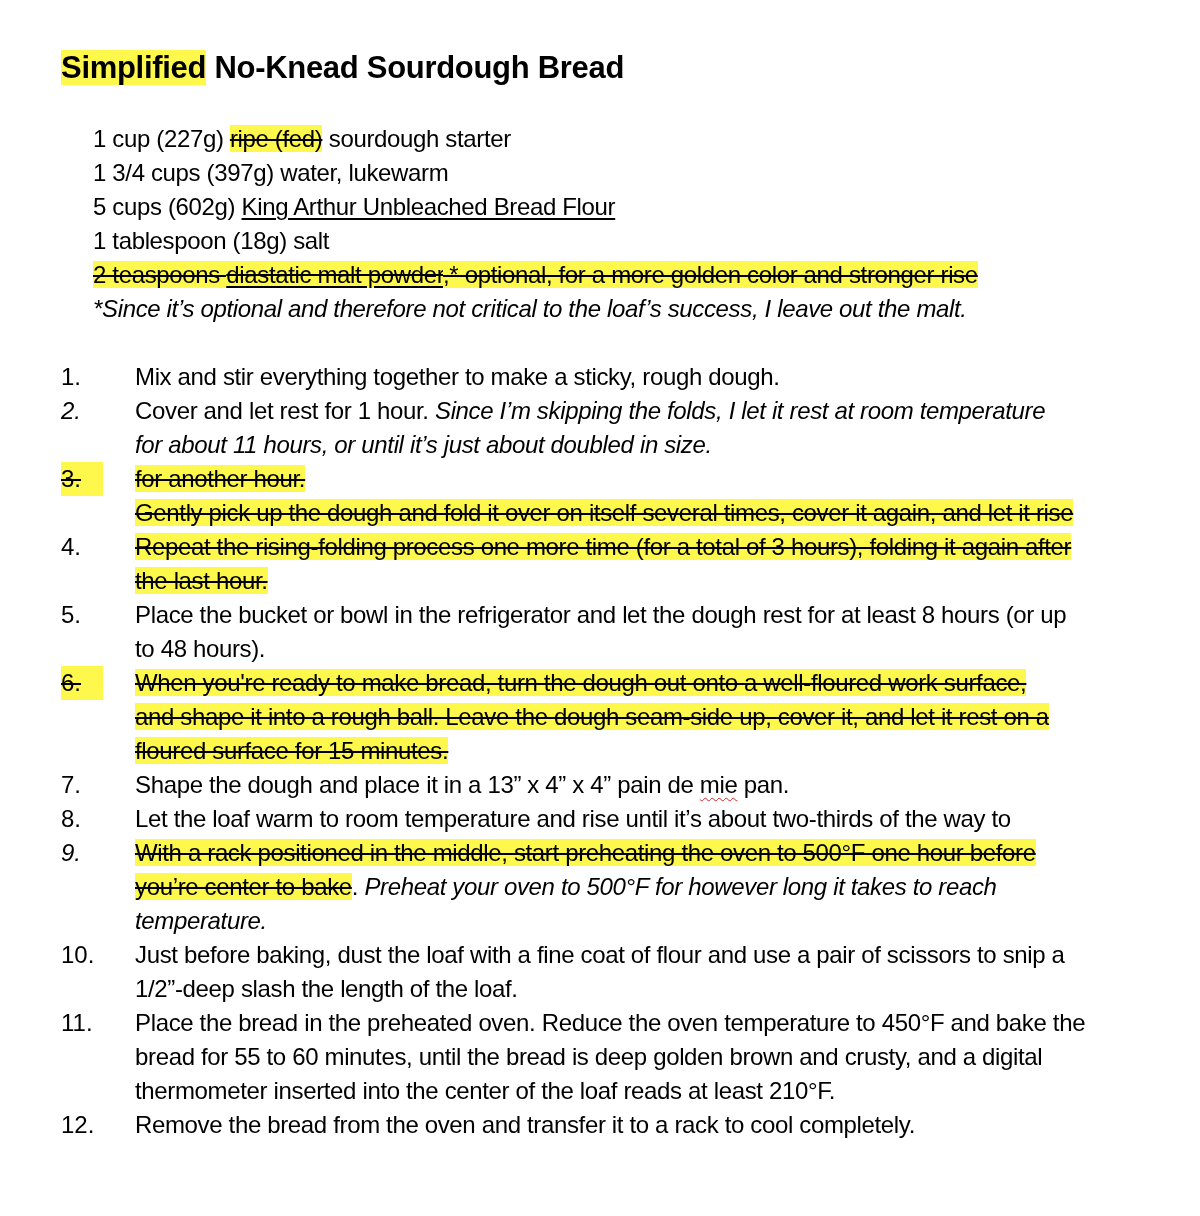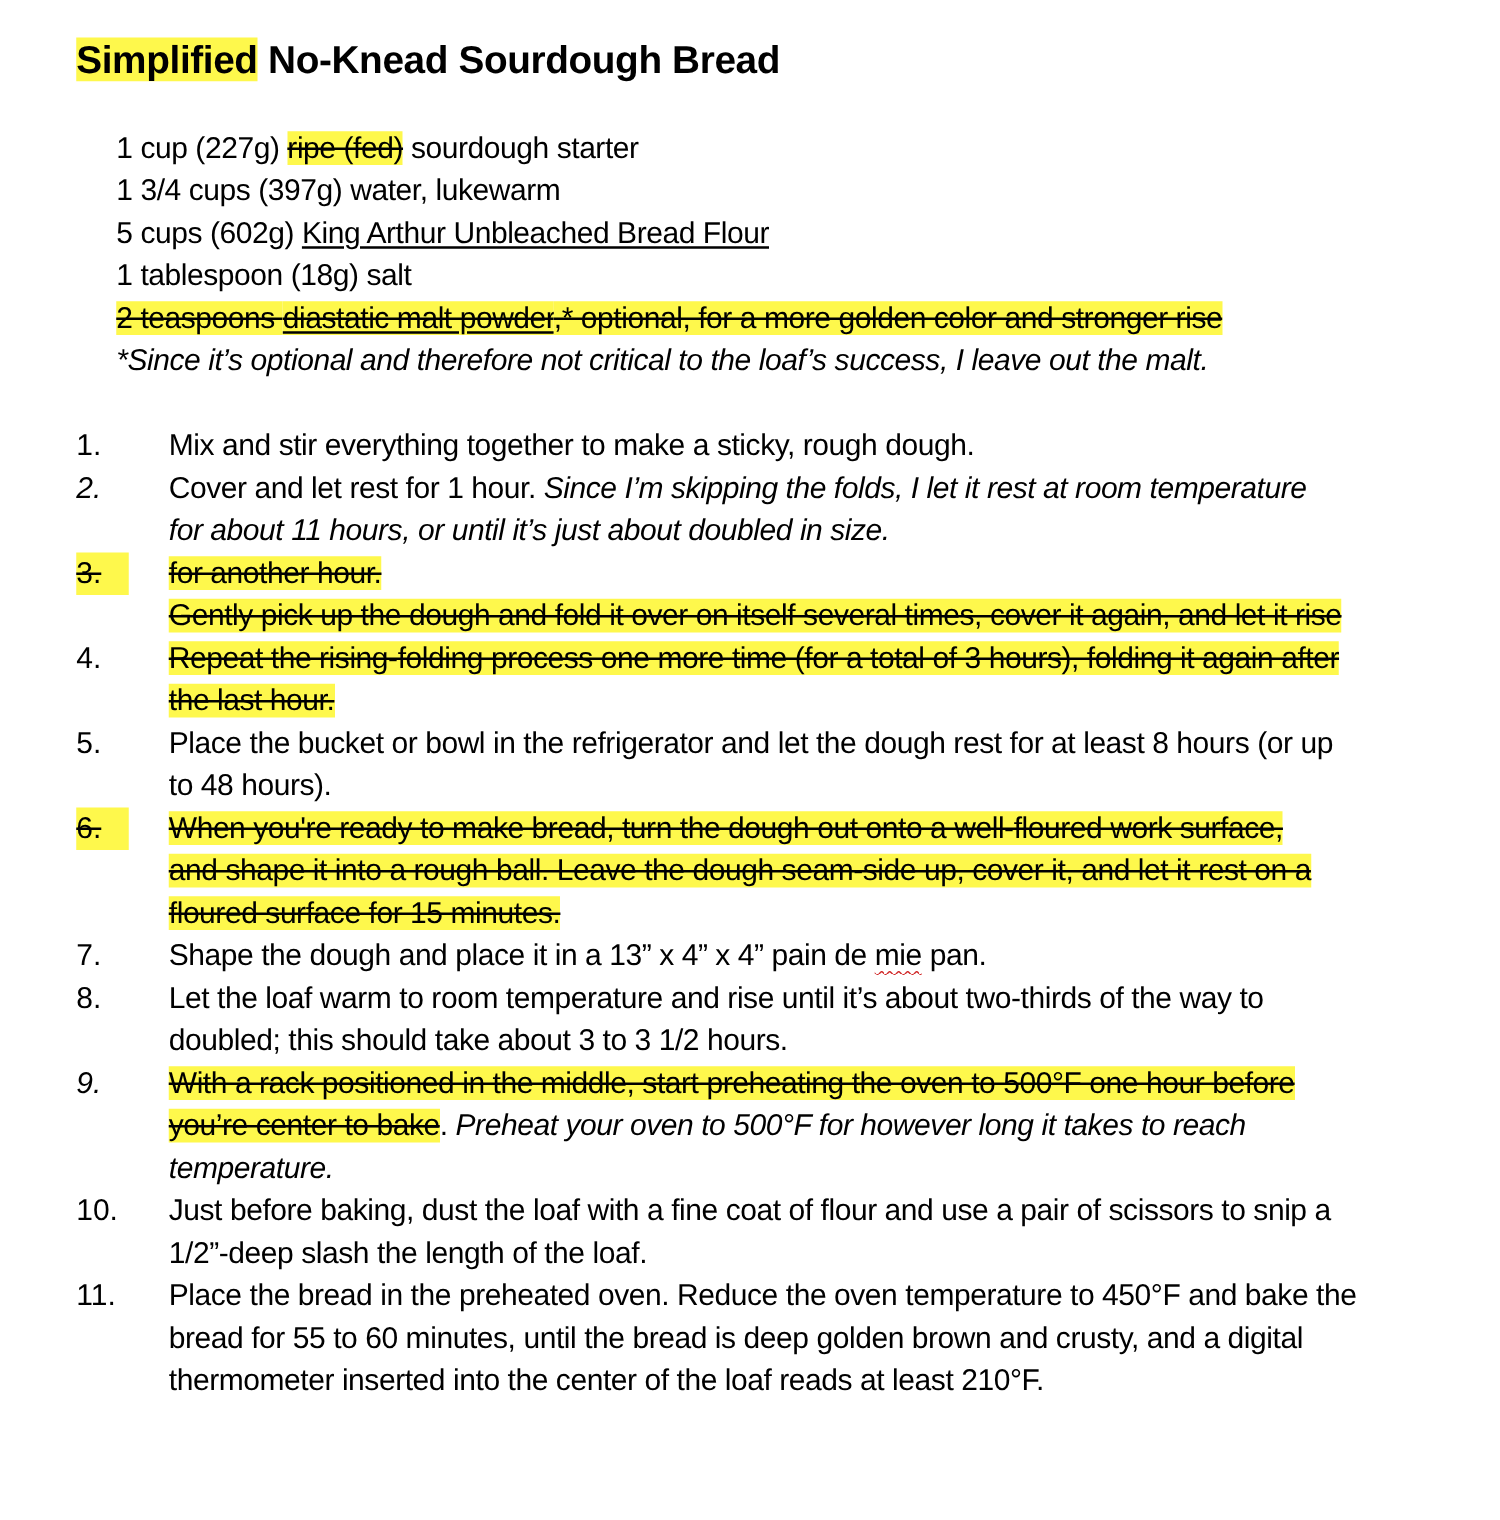--- a/index.html
+++ b/index.html
@@ -11,21 +11,21 @@
       width: 1200px;
       height: 1216px;
       position: relative;
       overflow: hidden;
       font-family: "Liberation Sans", "DejaVu Sans", sans-serif;
       color: #000000;
     }
     .doc {
       position: absolute;
       left: 61px;
-      top: 24px;
+      top: 44px;
       width: 1100px;
     }
     .title {
       font-size: 31px;
       font-weight: bold;
       line-height: 48px;
       height: 48px;
       margin: 0;
       white-space: nowrap;
       letter-spacing: -0.3px;
@@ -156,21 +156,20 @@
       <span class="num">7.</span>
       <div class="body">
         <div class="line"><span>Shape the dough and place it in a 13” x 4” x 4” pain de </span><span class="spell">mie</span><span> pan.</span></div>
       </div>
     </div>
 
     <div class="step">
       <span class="num">8.</span>
       <div class="body">
         <div class="line">Let the loaf warm to room temperature and rise until it’s about two-thirds of the way to</div>
-        <div class="line">doubled; this should take about 3 to 3 1/2 hours.</div>
       </div>
     </div>
 
     <div class="step">
       <span class="num it">9.</span>
       <div class="body">
         <div class="line"><span class="hl strike">With a rack positioned in the middle, start preheating the oven to 500°F one hour before</span></div>
         <div class="line"><span class="hl strike">you’re center to bake</span><span>. </span><span class="it">Preheat your oven to 500°F for however long it takes to reach</span></div>
         <div class="line it">temperature.</div>
       </div>
@@ -186,15 +185,21 @@
 
     <div class="step">
       <span class="num">11.</span>
       <div class="body">
         <div class="line">Place the bread in the preheated oven. Reduce the oven temperature to 450°F and bake the</div>
         <div class="line">bread for 55 to 60 minutes, until the bread is deep golden brown and crusty, and a digital</div>
         <div class="line">thermometer inserted into the center of the loaf reads at least 210°F.</div>
       </div>
     </div>
 
+    <div class="step">
+      <span class="num">12.</span>
+      <div class="body">
+        <div class="line">Remove the bread from the oven and transfer it to a rack to cool completely.</div>
+      </div>
+    </div>
 
   </div>
 </div>
 
 </body></html>

